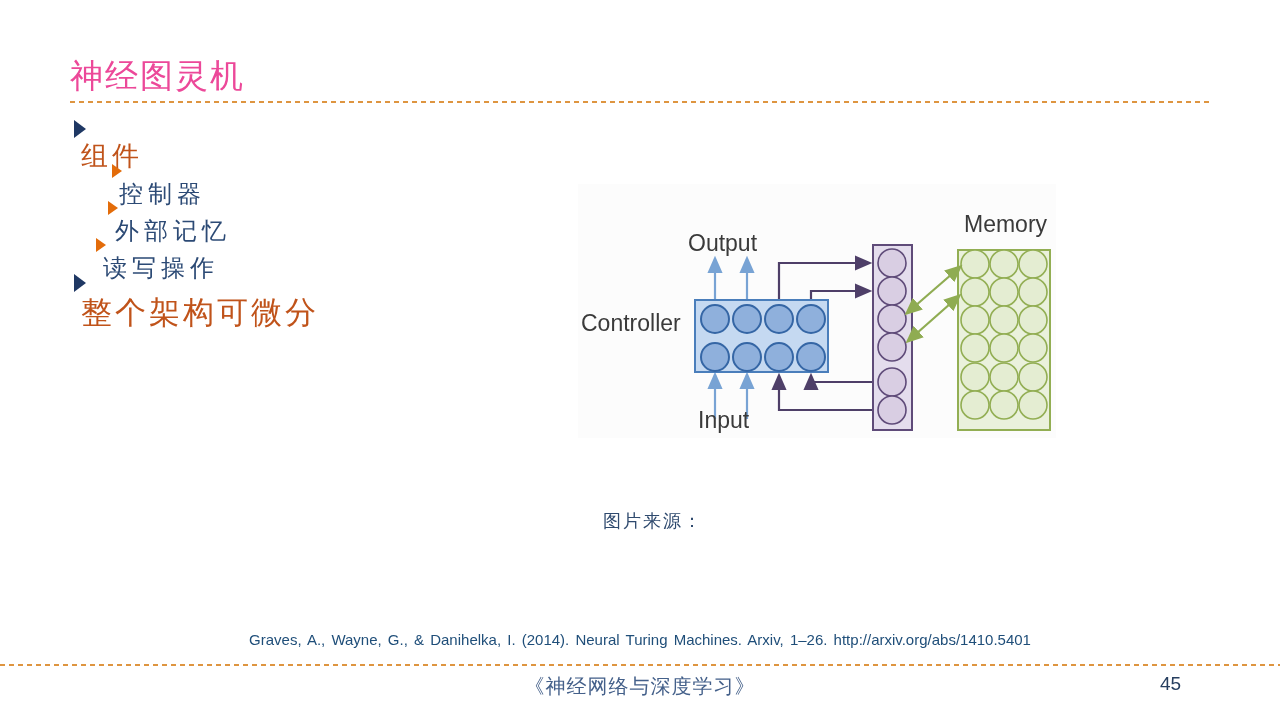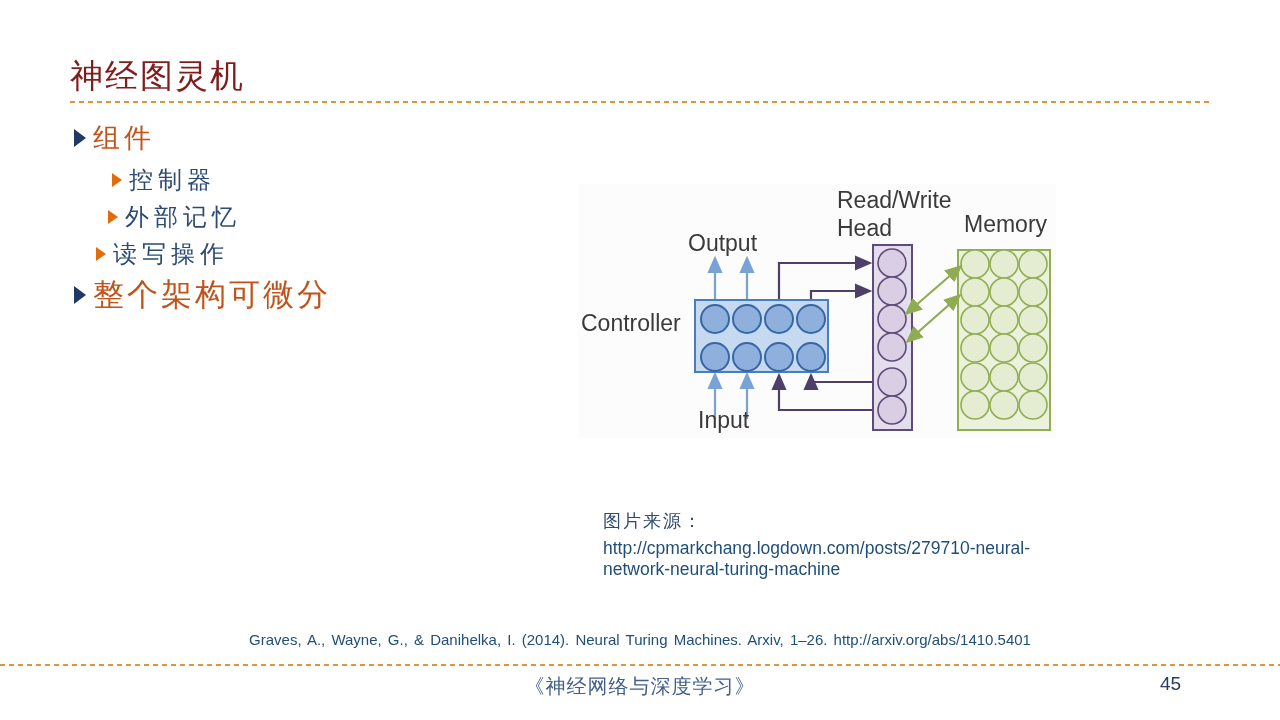--- a/index.html
+++ b/index.html
@@ -2,29 +2,29 @@
 <html><head>
 <meta charset="utf-8">
 <style>
   html,body{margin:0;padding:0;background:#e8e8e8;}
   .slide{
     position:relative;width:1280px;height:720px;background:#ffffff;
     overflow:hidden;font-family:"Liberation Sans",sans-serif;
   }
   
   .title{
-    position:absolute;left:70px;top:54px;font-size:33px;color:#7f1d1d;
+    position:absolute;left:70px;top:54px;font-size:33px;color:#ec4899;
     letter-spacing:2px;font-weight:500;
   }
   .title-rule{
     position:absolute;left:70px;top:101px;width:1142px;height:2px;
     background:repeating-linear-gradient(90deg,#DE9540 0 5px,transparent 5px 9px);
   }
   
-  .brow{position:absolute;display:flex;align-items:center;}
+  .brow{position:absolute;display:flex;align-items:flex-start;flex-direction:column;}
   .tri{width:0;height:0;flex:0 0 auto;}
   .tri-navy{border-top:9px solid transparent;border-bottom:9px solid transparent;border-left:12px solid #1F3864;}
   .tri-orange{border-top:7px solid transparent;border-bottom:7px solid transparent;border-left:10px solid #E36C0A;}
   .kai{font-family:"Liberation Serif","DejaVu Serif",serif;}
   .b-l1{left:74px;}
   .b-l2{left:96px;}
   .b-l1 .txt{margin-left:7px;font-size:27px;color:#C0531A;letter-spacing:4px;}
   .b-l2 .txt{margin-left:7px;font-size:24px;color:#2C4A75;letter-spacing:5px;}
   .b-big .txt{font-size:31px;letter-spacing:3px;}
   
@@ -159,33 +159,25 @@
           <circle cx="450" cy="220" r="14"></circle>
       </g>
 
       <path d="M324,128 L377,82" stroke="#8FAC52" stroke-width="2.2" fill="none" marker-start="url(#mGreenS)" marker-end="url(#mGreen)"></path>
       <path d="M325,156 L376,111" stroke="#8FAC52" stroke-width="2.2" fill="none" marker-start="url(#mGreenS)" marker-end="url(#mGreen)"></path>
     </svg>
 
     <div class="dlabel lbl-output">Output</div>
     <div class="dlabel lbl-input">Input</div>
     <div class="dlabel lbl-controller">Controller</div>
-    <div class="dlabel lbl-head">
-      <div>Read/Write</div>
-      <div>Head</div>
-    </div>
     <div class="dlabel lbl-memory">Memory</div>
   </div>
 
   <div class="source">
     <div class="source-label kai">图片来源：</div>
-    <div class="source-url">
-      <div>http://cpmarkchang.logdown.com/posts/279710-neural-</div>
-      <div>network-neural-turing-machine</div>
-    </div>
   </div>
 
   <div class="citation">Graves, A., Wayne, G., &amp; Danihelka, I. (2014). Neural Turing Machines. Arxiv, 1–26. http://arxiv.org/abs/1410.5401</div>
 
   <div class="footer-rule"></div>
   <div class="footer-title kai">《神经网络与深度学习》</div>
   <div class="page-num">45</div>
 
 </div>
 

